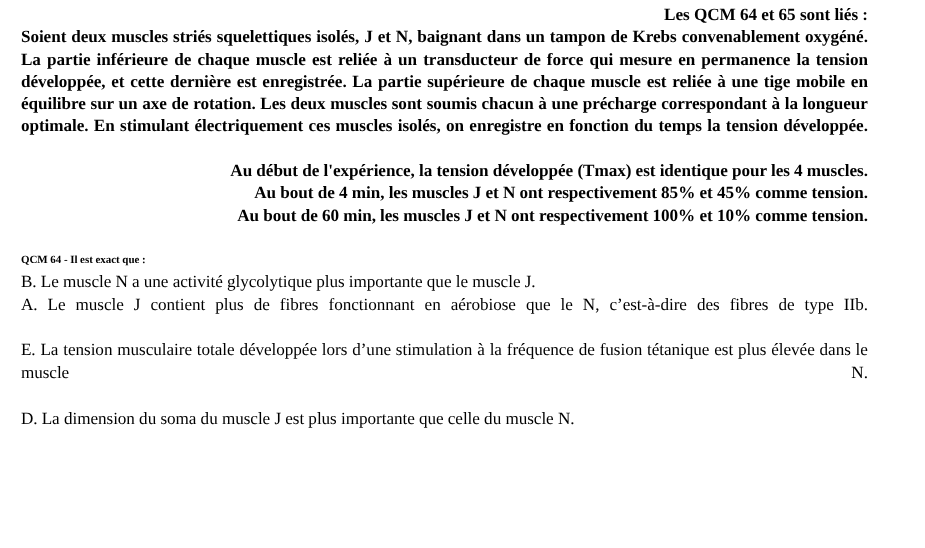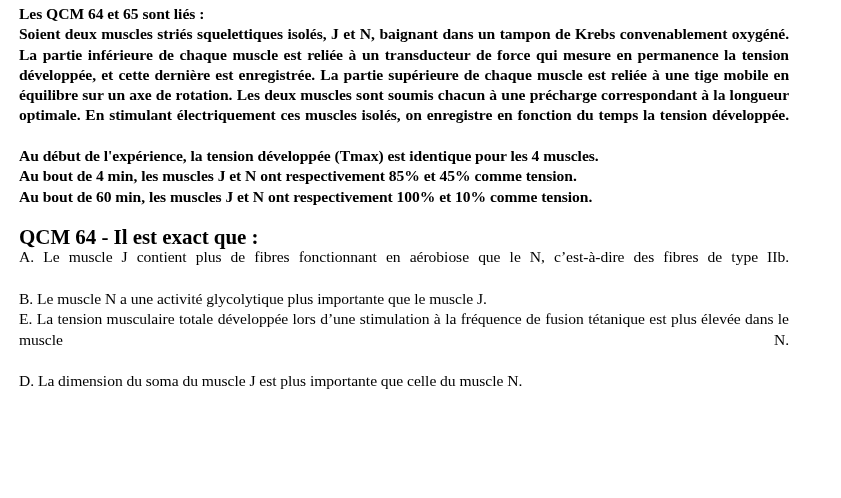--- a/index.html
+++ b/index.html
@@ -38,30 +38,30 @@
   .intro-block p.justified {
     text-align: justify;
   }
   .intro-block p.justified::after {
     content: "";
     display: inline-block;
     width: 100%;
     height: 0;
   }
   .intro-block p.flush {
-    text-align: left;
+    text-align: right;
   }
   
   .section-gap {
     height: 20px;
   }
   
   .question-heading {
     font-weight: bold;
-    font-size: 21px;
+    font-size: 10px;
     line-height: 20.5px;
     text-align: left;
     letter-spacing: -0.05px;
   }
   
   .options {
     font-weight: normal;
     font-size: 15.6px;
     line-height: 20.6px;
     letter-spacing: -0.05px;
@@ -92,19 +92,19 @@
     <p class="flush">Au début de l'expérience, la tension développée (Tmax) est identique pour les 4 muscles.</p>
     <p class="flush">Au bout de 4 min, les muscles J et N ont respectivement 85% et 45% comme tension.</p>
     <p class="flush">Au bout de 60 min, les muscles J et N ont respectivement 100% et 10% comme tension.</p>
   </div>
 
   <div class="section-gap"></div>
 
   <div class="question-heading">QCM 64 - Il est exact que :</div>
 
   <div class="options">
+    <p class="option nowrap">B. Le muscle N a une activité glycolytique plus importante que le muscle J.</p>
     <p class="option wrap">A. Le muscle J contient plus de fibres fonctionnant en aérobiose que le N, c’est-à-dire des fibres de type IIb.</p>
-    <p class="option nowrap">B. Le muscle N a une activité glycolytique plus importante que le muscle J.</p>
     <p class="option wrap">E. La tension musculaire totale développée lors d’une stimulation à la fréquence de fusion tétanique est plus élevée dans le muscle N.</p>
     <p class="option nowrap">D. La dimension du soma du muscle J est plus importante que celle du muscle N.</p>
   </div>
 
 </div>
 
 </body></html>

